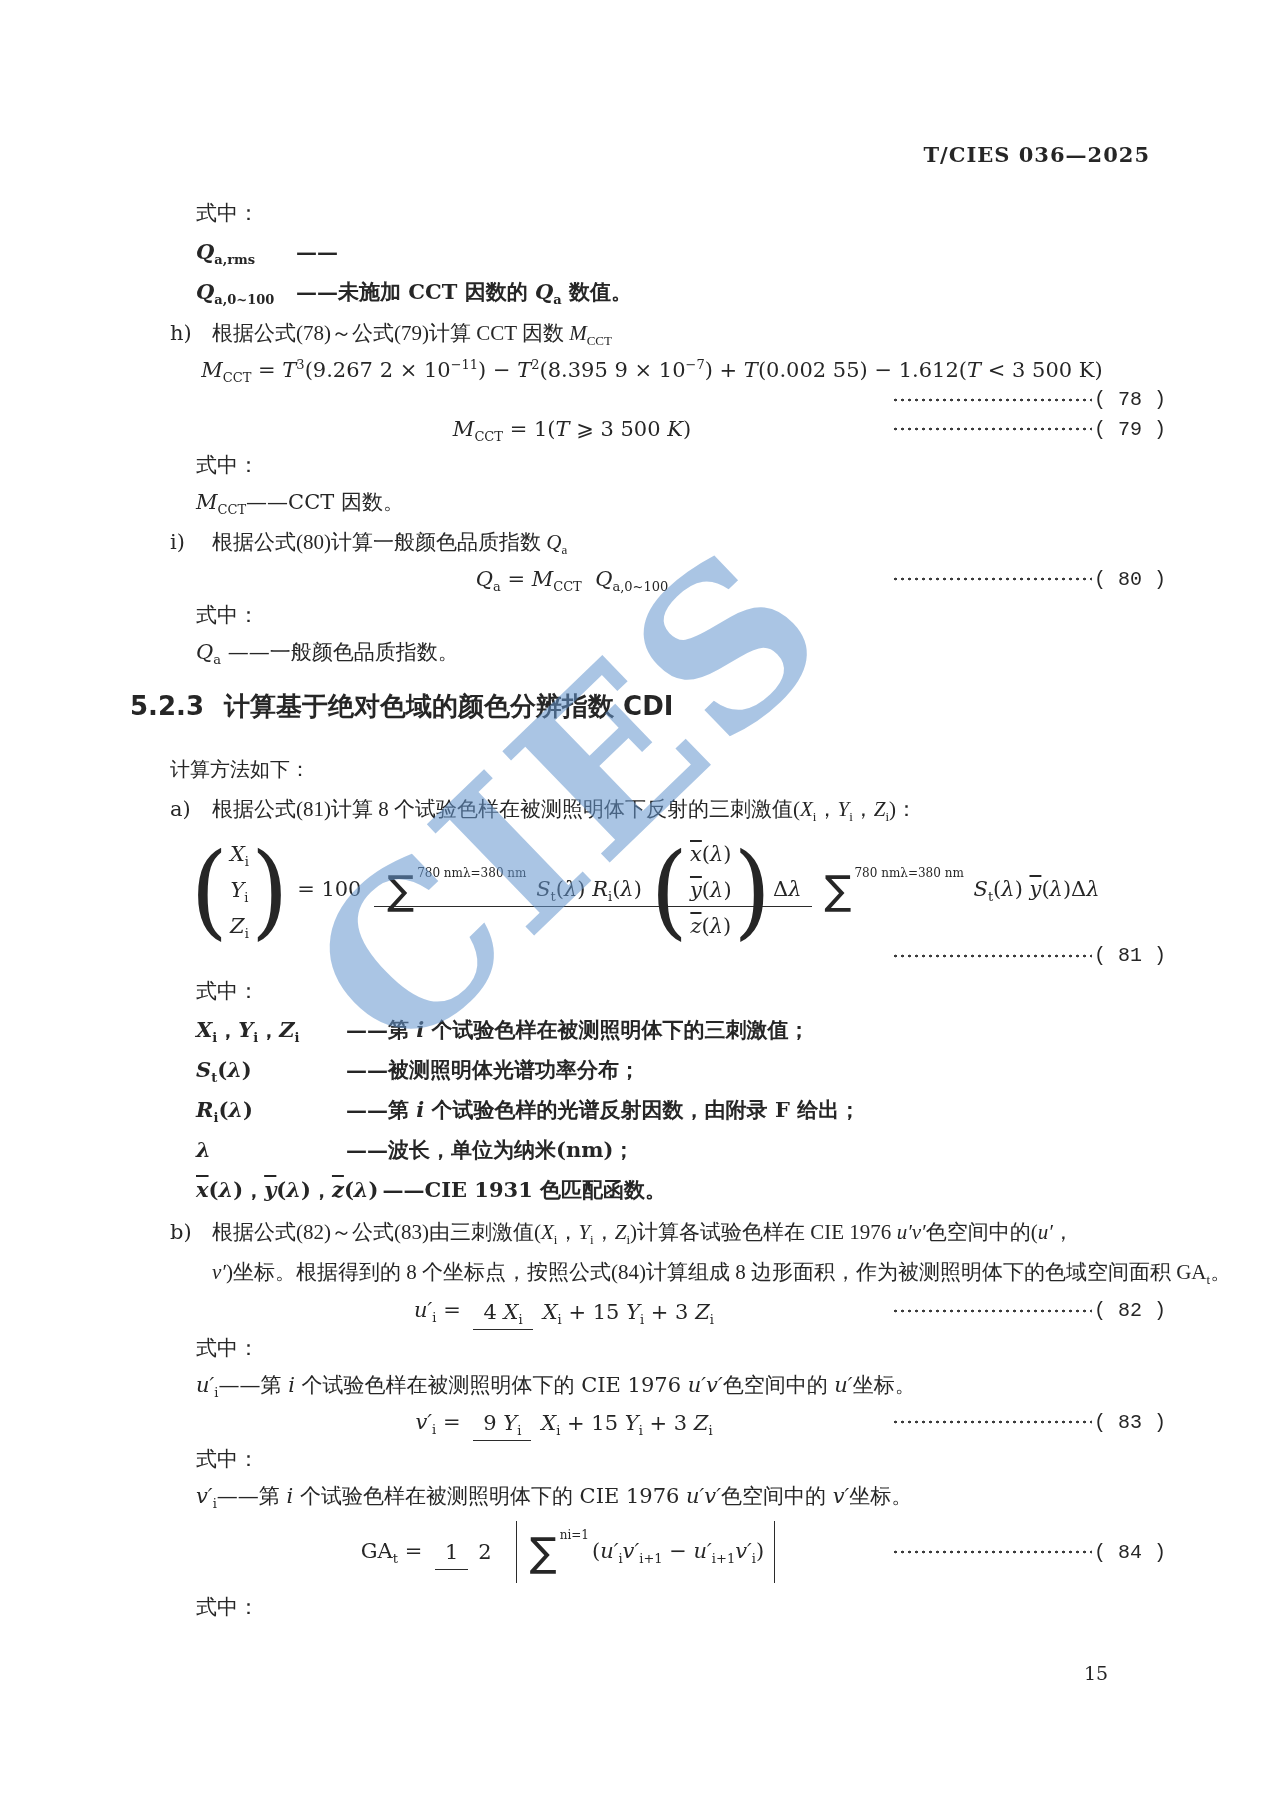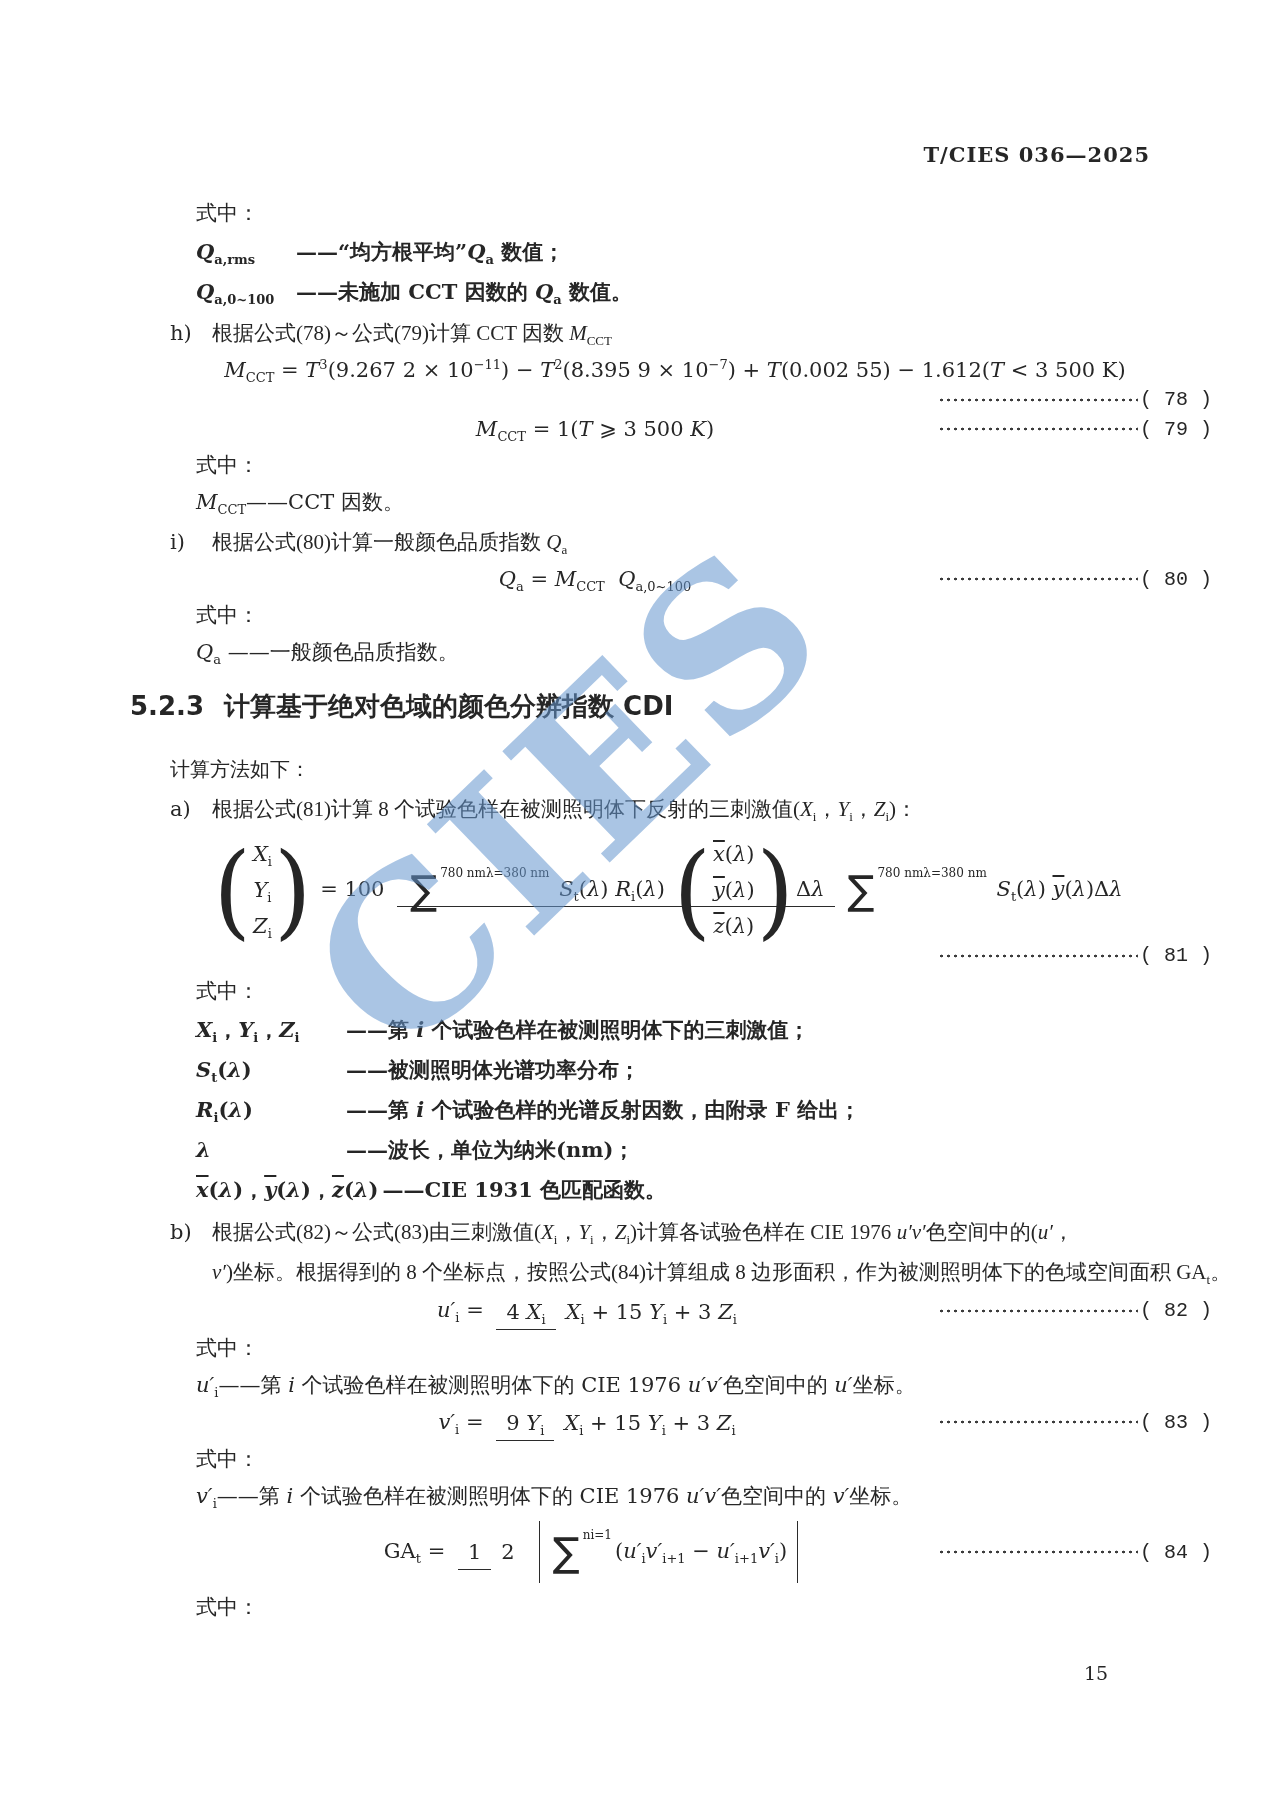--- a/index.html
+++ b/index.html
@@ -5,21 +5,21 @@
   html,body{margin:0;padding:0;background:#e9e9e9;}
   .page{position:relative;width:1280px;height:1810px;margin:0 auto;background:#ffffff;
         font-family:"DejaVu Serif","Liberation Serif",serif;color:#262626;overflow:hidden;}
   .doc-code{position:absolute;top:142px;right:130px;font-weight:bold;font-size:21px;
             letter-spacing:1px;z-index:1;}
   .watermark{position:absolute;left:568px;top:800px;
              transform:translate(-50%,-50%) rotate(-44deg);
              font-family:"DejaVu Serif","Liberation Serif",serif;font-weight:bold;
              font-size:212px;letter-spacing:6px;color:rgba(100,150,205,0.55);
              z-index:2;pointer-events:none;user-select:none;line-height:1;}
-  .content{position:relative;z-index:1;padding:195px 60px 0 130px;}
+  .content{position:relative;z-index:1;padding:195px 106px 0 130px;}
   .pageno{position:absolute;top:1662px;left:1084px;font-size:19px;z-index:1;}
 
   .line{font-size:20px;line-height:37px;}
   .indent{margin-left:66px;}
   .defrow{display:flex;margin-left:66px;font-size:20px;line-height:40px;align-items:center;font-weight:bold;}
   .defrow .term{width:100px;white-space:nowrap;}
   .defrow.wide .term{width:150px;}
   .defrow .dash{white-space:nowrap;}
   .defrow .desc{flex:1;}
   .defrow.cmf .term{width:auto;margin-right:4px;}
@@ -74,21 +74,20 @@
   <div class="doc-code">T/CIES 036—2025</div>
   <div class="watermark">CIES</div>
 
   <div class="content">
 
     <div class="line indent eq">式中：</div>
 
     <div class="defrow">
       <span class="term eq"><span class="v">Q</span><sub>a,rms</sub></span>
       <span class="dash eq">——</span>
-      <span class="desc eq"><span class="t">“均方根平均”</span><span class="v">Q</span><sub>a</sub><span class="t"> 数值；</span></span>
     </div>
     <div class="defrow">
       <span class="term eq"><span class="v">Q</span><sub>a,0~100</sub></span>
       <span class="dash eq">——</span>
       <span class="desc eq"><span class="t">未施加 CCT 因数的 </span><span class="v">Q</span><sub>a</sub><span class="t"> 数值。</span></span>
     </div>
 
     <div class="li">
       <span class="lbl eq">h)</span>
       <div class="body eq"><span class="t">根据公式(78)～公式(79)计算 CCT 因数 </span><span class="v">M</span><sub>CCT</sub></div>

